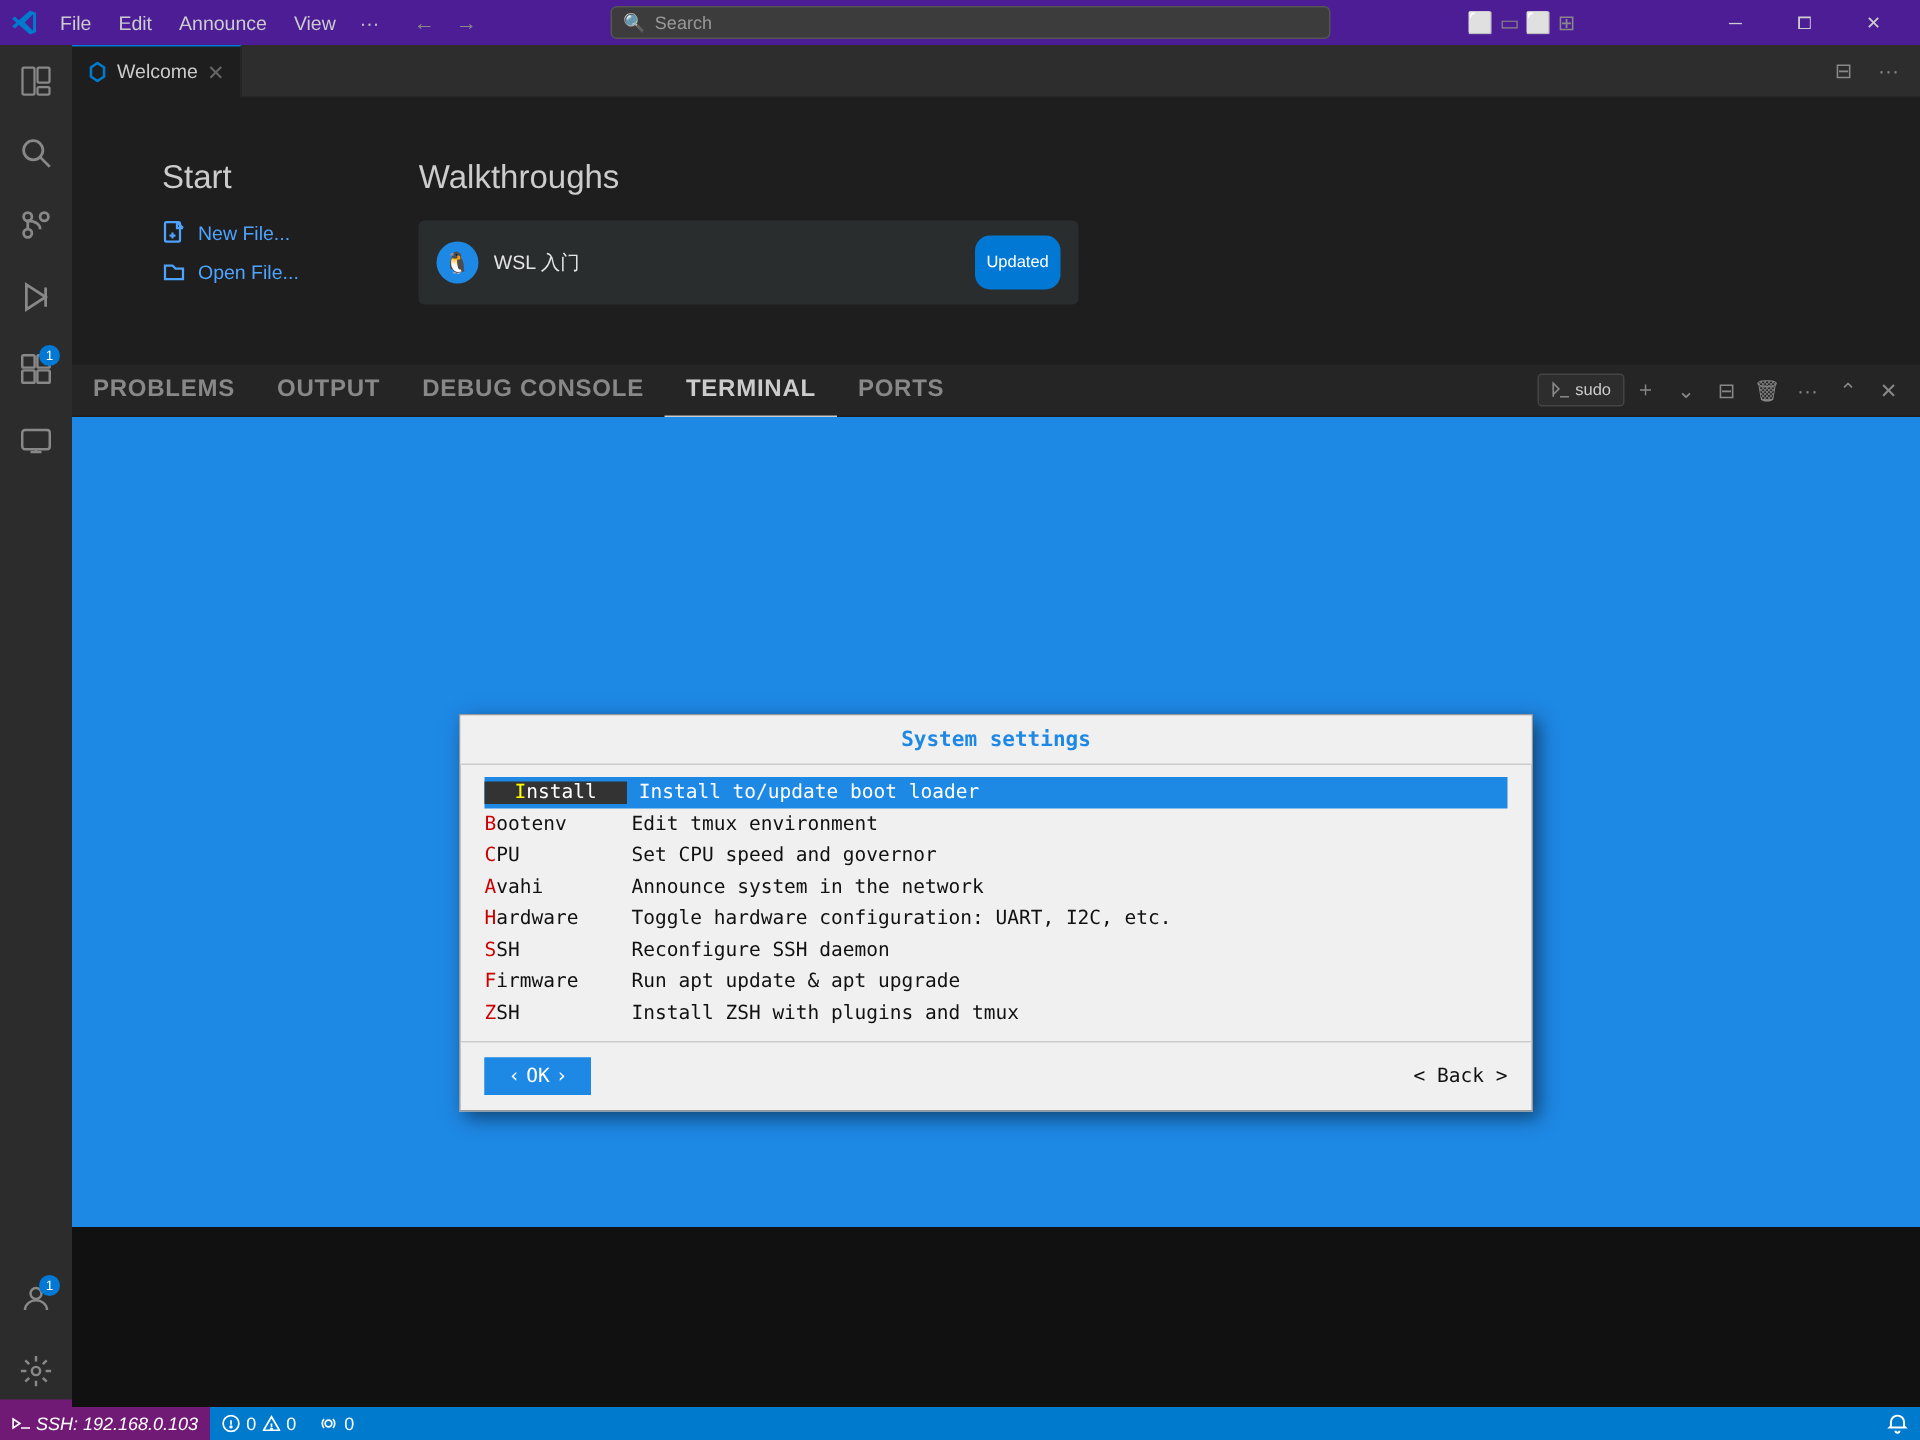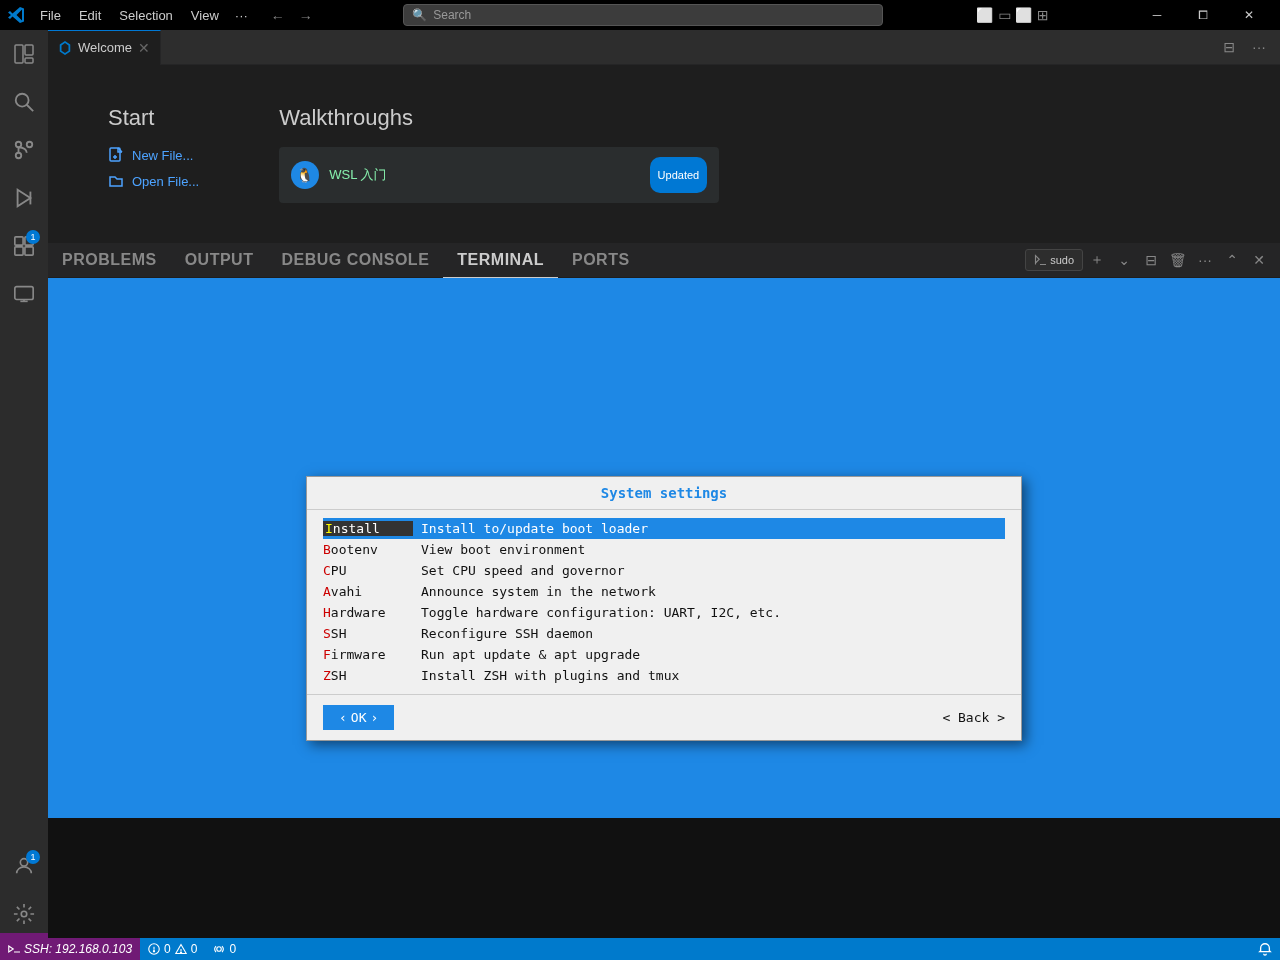--- a/index.html
+++ b/index.html
@@ -10,21 +10,21 @@
       font-family: 'Segoe UI', sans-serif;
       color: #ccc;
       overflow: hidden;
       display: flex;
       flex-direction: column;
     }
 
     
     #titlebar {
       height: 30px;
-      background: #000000;
+      background: #4c1d95;
       display: flex;
       align-items: center;
       padding: 0 8px;
       gap: 8px;
       flex-shrink: 0;
     }
     #titlebar .menu-items {
       display: flex;
       gap: 2px;
       font-size: 13px;
@@ -210,21 +210,21 @@
       width: 28px; height: 28px;
       background: #1e88e5;
       border-radius: 50%;
       display: flex; align-items: center; justify-content: center;
       color: #fff;
       font-size: 14px;
       flex-shrink: 0;
     }
     .walkthrough-title {
       font-size: 13px;
-      color: #86efac;
+      color: #e5e5e5;
     }
     .walkthrough-badge {
       margin-left: auto;
       background: #0078d4;
       color: #fff;
       font-size: 11px;
       padding: 12px 8px;
       border-radius: 10px;
     }
 
@@ -354,21 +354,21 @@
     }
     .dialog-row.selected .key .letter {
       color: #ffff00;
     }
     .dialog-row.selected .key {
       background: #1e88e5;
     }
     .dialog-row .key.selected-key {
       background: #333;
       color: #fff;
-      padding: 0 2px;
+      padding: 0 20px;
     }
     .dialog-footer {
       display: flex;
       justify-content: space-between;
       padding: 10px 16px;
       border-top: 1px solid #ccc;
       align-items: center;
     }
     .dialog-ok-btn {
       background: #1e88e5;
@@ -426,21 +426,21 @@
 <body>
 
 <div id="titlebar">
 
   <svg width="16" height="16" viewBox="0 0 16 16">
     <path fill="#007ACC" d="M12 0L4.5 6.5 2 4 0 5.5l3 2.5L0 10.5 2 12l2.5-2.5L12 16l4-1.5V1.5L12 0zm2 13.5l-5.5-5.5L14 2.5v11z"></path>
   </svg>
   <div class="menu-items">
     <div class="menu-item">File</div>
     <div class="menu-item">Edit</div>
-    <div class="menu-item">Selection</div>
+    <div class="menu-item">Announce</div>
     <div class="menu-item">View</div>
     <div class="menu-item more-btn">···</div>
   </div>
   <div class="nav-btns">
     <div class="nav-btn">←</div>
     <div class="nav-btn">→</div>
   </div>
   <div class="search-box">
     <span>🔍</span>
     <span style="color:#999;font-size:12px;">Search</span>
@@ -610,21 +610,21 @@
                 <span class="key selected-key">
                   <span class="letter">I</span>nstall
                 </span>
                 <span style="margin-left:8px;">Install to/update boot loader</span>
               </div>
 
               <div class="dialog-row">
                 <span class="key">
                   <span class="letter" style="color:#cc0000;">B</span>ootenv
                 </span>
-                <span style="margin-left:8px;">View boot environment</span>
+                <span style="margin-left:8px;">Edit tmux environment</span>
               </div>
 
               <div class="dialog-row">
                 <span class="key">
                   <span class="letter" style="color:#cc0000;">C</span>PU
                 </span>
                 <span style="margin-left:8px;">Set CPU speed and governor</span>
               </div>
 
               <div class="dialog-row">

